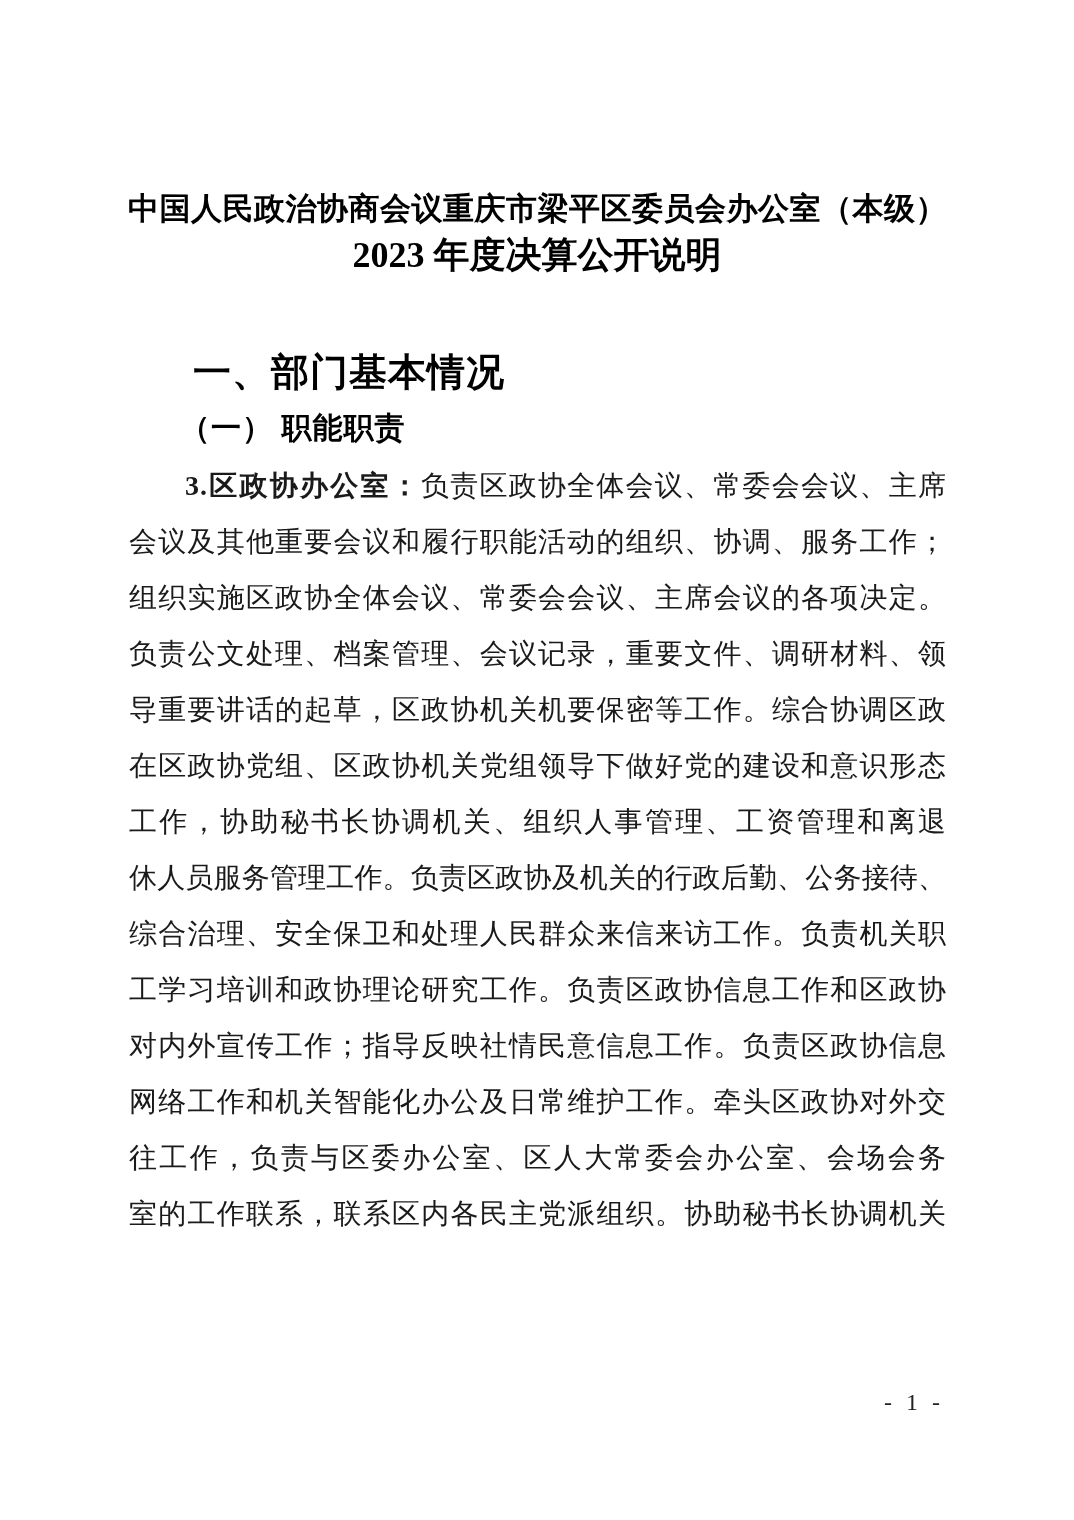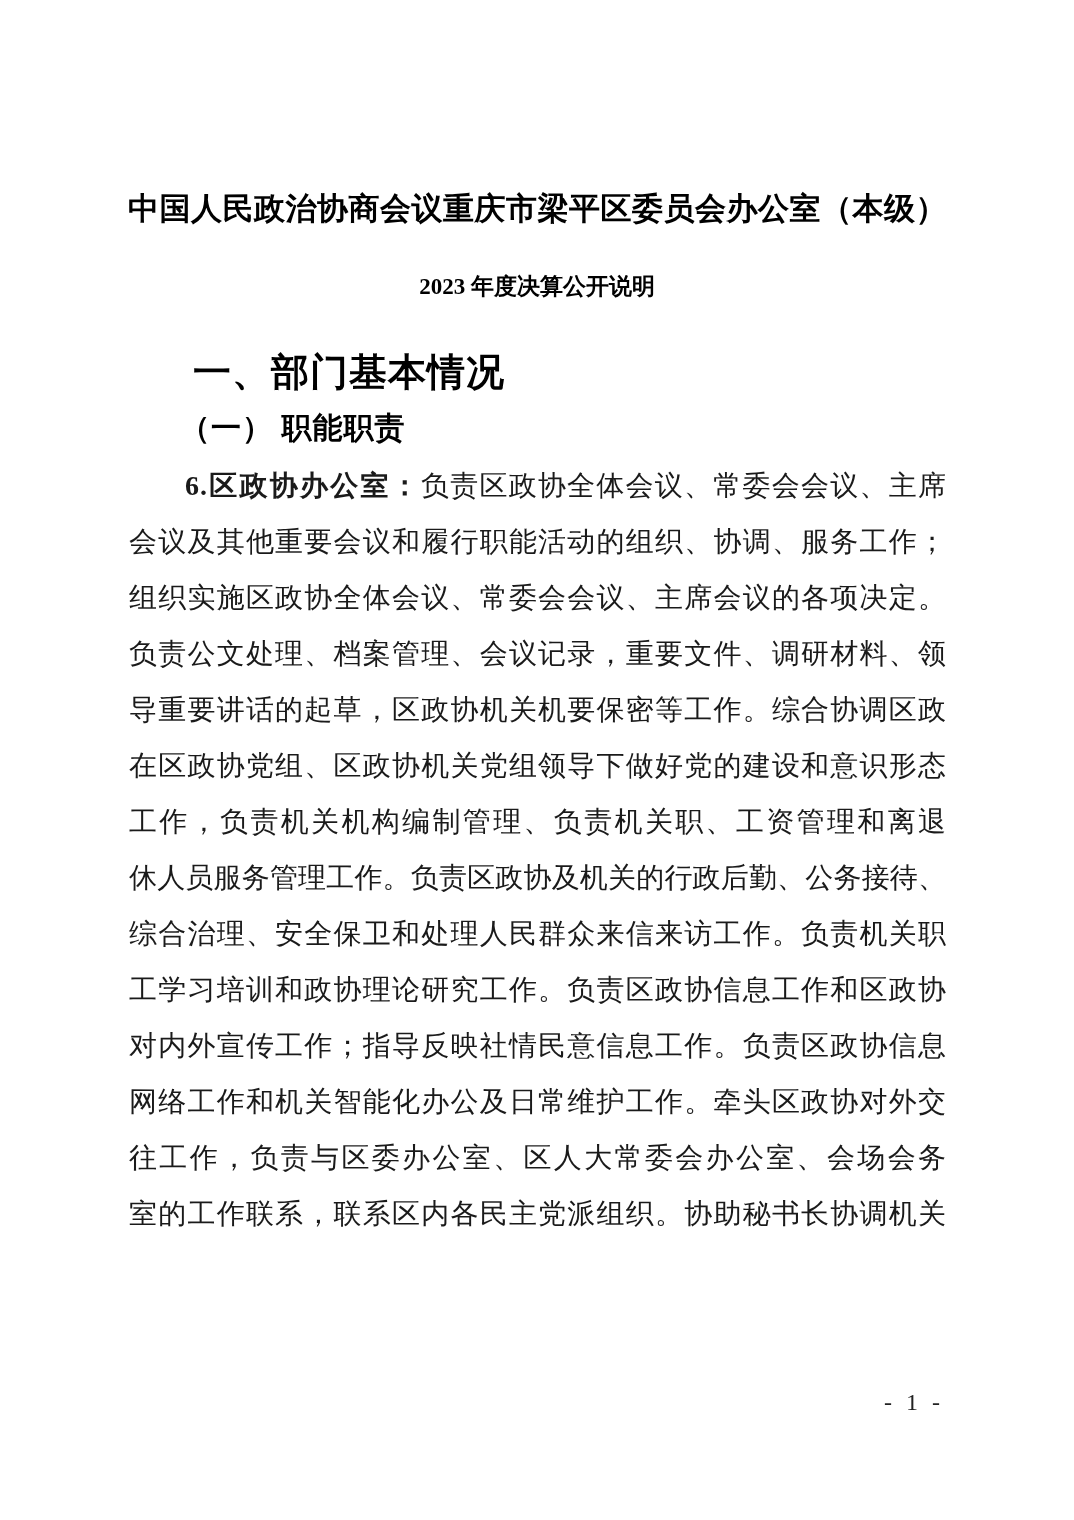--- a/index.html
+++ b/index.html
@@ -25,23 +25,23 @@
     text-align: center;
     font-weight: bold;
   }
   .title-line1 {
     font-size: 31px;
     line-height: 46px;
     white-space: nowrap;
     letter-spacing: 0.5px;
   }
   .title-line2 {
-    font-size: 23px;
+    font-size: 36px;
     line-height: 46px;
-    margin-top: 32px;
+    margin-top: 0;
     white-space: nowrap;
   }
   
   .heading-l1 {
     position: absolute;
     top: 352px;
     left: 193px;
     margin: 0;
     font-family: "Liberation Sans", "DejaVu Sans", sans-serif;
     font-weight: bold;
@@ -107,27 +107,27 @@
   <header class="title-block">
     <div class="title-line1">中国人民政治协商会议重庆市梁平区委员会办公室（本级）</div>
     <div class="title-line2">2023 年度决算公开说明</div>
   </header>
 
   <h2 class="heading-l1">一、部门基本情况</h2>
 
   <h3 class="heading-l2">（一） 职能职责</h3>
 
   <main class="doc-body">
-    <p class="body-line first-line"><span class="lead-bold">6.区政协办公室：</span><span>负责区政协全体会议、常委会会议、主席</span></p>
+    <p class="body-line first-line"><span class="lead-bold">3.区政协办公室：</span><span>负责区政协全体会议、常委会会议、主席</span></p>
     <p class="body-line">会议及其他重要会议和履行职能活动的组织、协调、服务工作；</p>
     <p class="body-line">组织实施区政协全体会议、常委会会议、主席会议的各项决定。</p>
     <p class="body-line">负责公文处理、档案管理、会议记录，重要文件、调研材料、领</p>
     <p class="body-line">导重要讲话的起草，区政协机关机要保密等工作。综合协调区政</p>
     <p class="body-line">在区政协党组、区政协机关党组领导下做好党的建设和意识形态</p>
-    <p class="body-line">工作，负责机关机构编制管理、负责机关职、工资管理和离退</p>
+    <p class="body-line">工作，协助秘书长协调机关、组织人事管理、工资管理和离退</p>
     <p class="body-line">休人员服务管理工作。负责区政协及机关的行政后勤、公务接待、</p>
     <p class="body-line">综合治理、安全保卫和处理人民群众来信来访工作。负责机关职</p>
     <p class="body-line">工学习培训和政协理论研究工作。负责区政协信息工作和区政协</p>
     <p class="body-line">对内外宣传工作；指导反映社情民意信息工作。负责区政协信息</p>
     <p class="body-line">网络工作和机关智能化办公及日常维护工作。牵头区政协对外交</p>
     <p class="body-line">往工作，负责与区委办公室、区人大常委会办公室、会场会务</p>
     <p class="body-line">室的工作联系，联系区内各民主党派组织。协助秘书长协调机关</p>
   </main>
 
   <footer class="page-number">- 1 -</footer>

